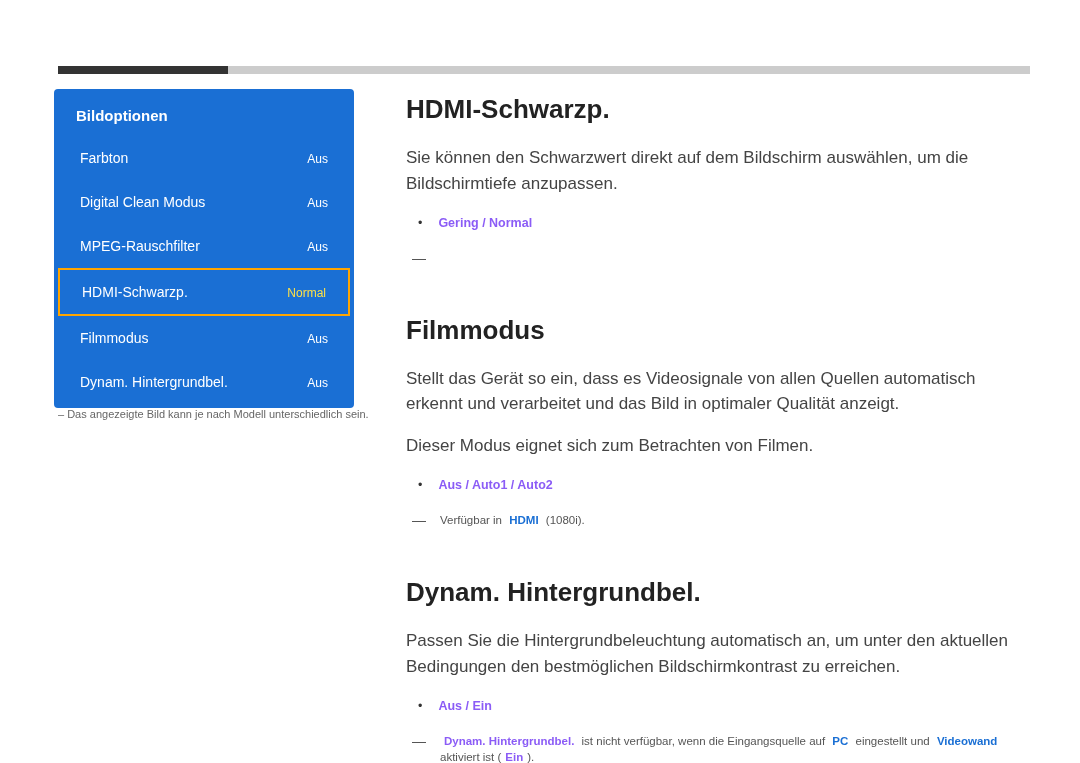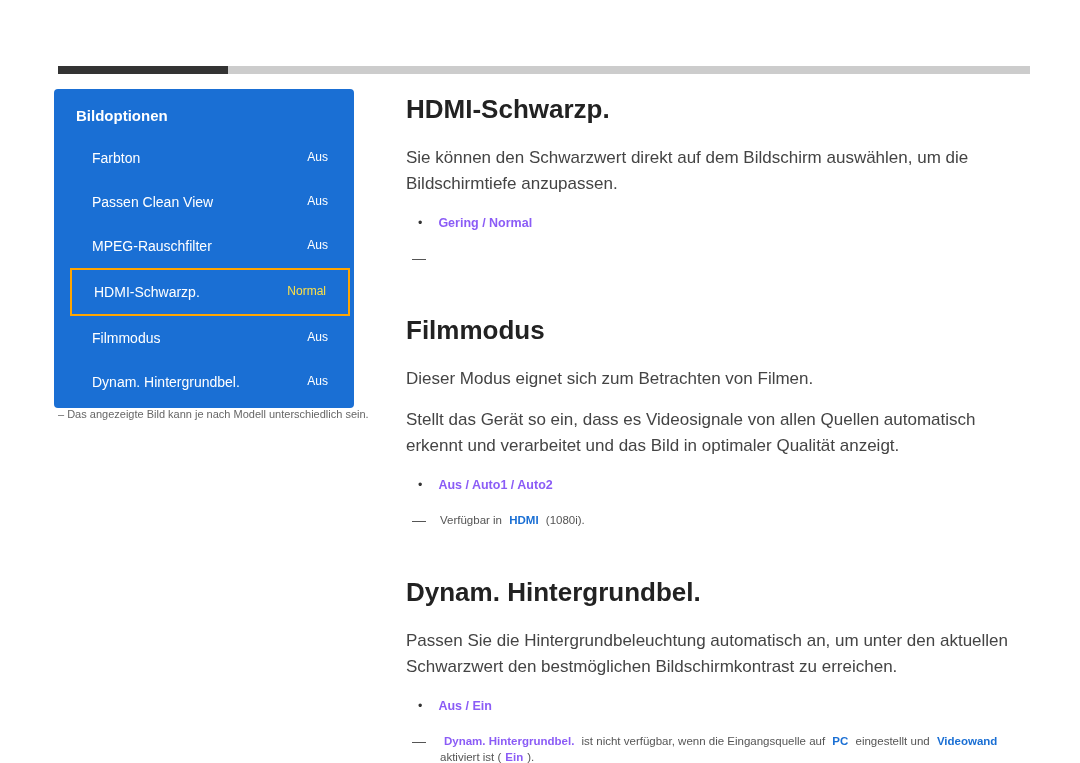--- a/index.html
+++ b/index.html
@@ -49,27 +49,26 @@
       background: #1a6fd4;
       padding: 14px 18px 12px 18px;
       font-size: 15px;
       font-weight: bold;
       color: #ffffff;
     }
 
     .sidebar-item {
       display: flex;
       justify-content: space-between;
-      align-items: flex-start;
+      align-items: flex-end;
       padding: 10px 18px;
       background: #1a6fd4;
       color: #ffffff;
       font-size: 14px;
       cursor: pointer;
-      margin-left: 12px;
     }
 
     .sidebar-item.active {
       background: #1a6fd4;
       border: 2px solid #ffa500;
     }
 
     .sidebar-item .item-label {
       color: #ffffff;
     }
@@ -173,21 +172,21 @@
 
 <div class="sidebar">
   <div class="sidebar-header">Bildoptionen</div>
 
   <div class="sidebar-item">
     <span class="item-label">Farbton</span>
     <span class="item-value">Aus</span>
   </div>
 
   <div class="sidebar-item">
-    <span class="item-label">Passen Clean View</span>
+    <span class="item-label">Digital Clean Modus</span>
     <span class="item-value">Aus</span>
   </div>
 
   <div class="sidebar-item">
     <span class="item-label">MPEG-Rauschfilter</span>
     <span class="item-value">Aus</span>
   </div>
 
   <div class="sidebar-item active">
     <span class="item-label">HDMI-Schwarzp.</span>
@@ -216,35 +215,35 @@
       <span class="bullet-dot">•</span>
       <span class="highlight-orange">Gering / Normal</span>
     </div>
     <div class="note-line">
       <span class="note-dash">—</span>
     </div>
   </div>
 
   <div class="section">
     <div class="section-title">Filmmodus</div>
+    <div class="section-desc">Stellt das Gerät so ein, dass es Videosignale von allen Quellen automatisch erkennt und verarbeitet und das Bild in optimaler Qualität anzeigt.</div>
     <div class="section-desc">Dieser Modus eignet sich zum Betrachten von Filmen.</div>
-    <div class="section-desc">Stellt das Gerät so ein, dass es Videosignale von allen Quellen automatisch erkennt und verarbeitet und das Bild in optimaler Qualität anzeigt.</div>
     <div class="bullet-item">
       <span class="bullet-dot">•</span>
       <span class="highlight-orange">Aus / Auto1 / Auto2</span>
     </div>
     <div class="note-line">
       <span class="note-dash">—</span>
       <span class="note-text">Verfügbar in <strong class="highlight-blue">HDMI</strong> (1080i).</span>
     </div>
   </div>
 
   <div class="section">
     <div class="section-title">Dynam. Hintergrundbel.</div>
-    <div class="section-desc">Passen Sie die Hintergrundbeleuchtung automatisch an, um unter den aktuellen Schwarzwert den bestmöglichen Bildschirmkontrast zu erreichen.</div>
+    <div class="section-desc">Passen Sie die Hintergrundbeleuchtung automatisch an, um unter den aktuellen Bedingungen den bestmöglichen Bildschirmkontrast zu erreichen.</div>
     <div class="bullet-item">
       <span class="bullet-dot">•</span>
       <span class="highlight-orange">Aus / Ein</span>
     </div>
     <div class="note-line">
       <span class="note-dash">—</span>
       <span class="note-text"><strong class="highlight-orange">Dynam. Hintergrundbel.</strong> ist nicht verfügbar, wenn die Eingangsquelle auf <strong class="highlight-blue">PC</strong> eingestellt und <strong class="highlight-blue">Videowand</strong> aktiviert ist (<strong class="highlight-orange">Ein</strong>).</span>
     </div>
   </div>
 

